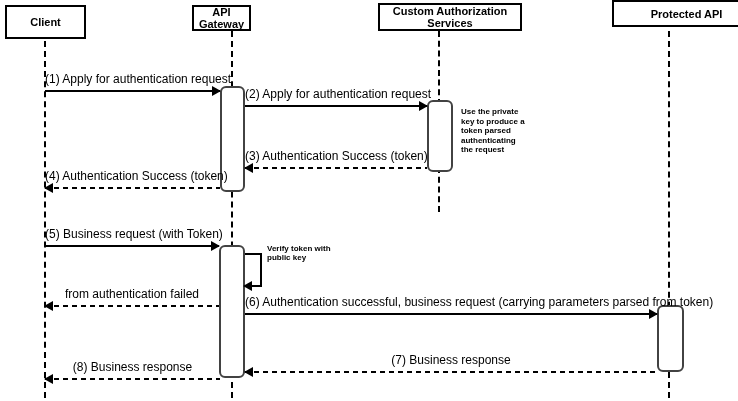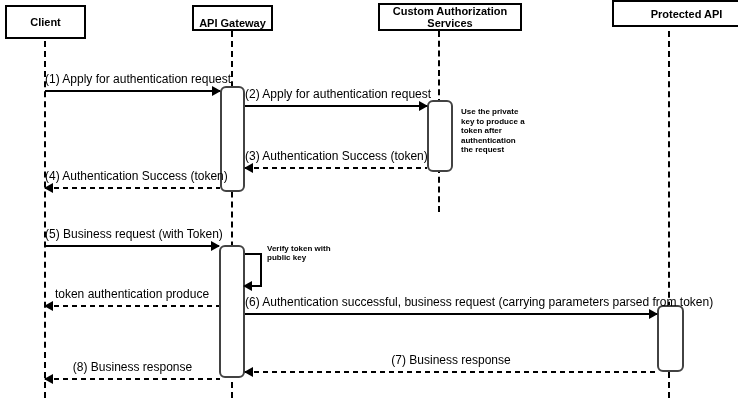--- a/index.html
+++ b/index.html
@@ -8,21 +8,21 @@
     font-family:"Liberation Sans", sans-serif; overflow:hidden;
   }
   
   .actor {
     position:absolute; box-sizing:border-box; border:2px solid #000;
     background:#fff; display:flex; align-items:center; justify-content:center;
     text-align:center; font-weight:bold; font-size:11px; line-height:12px; color:#000;
     z-index:4;
   }
   #actor-client        { left:5px;   top:5px; width:81px;  height:34px; }
-  #actor-gateway       { left:192px; top:5px; width:81px;  height:26px;align-items:flex-end; }
+  #actor-gateway       { left:192px; top:5px; width:59px;  height:26px; }
   #actor-custom-auth   { left:378px; top:3px; width:144px; height:28px; }
   #actor-protected-api { left:612px; top:0; width:141px; height:27px;padding-left:8px; }
 
   
   .lifeline { position:absolute; width:0; border-left:2px dashed #000; z-index:1; }
   #lifeline-client        { left:44px;  top:31px; height:367px; }
   #lifeline-gateway       { left:231px; top:31px; height:367px; }
   #lifeline-custom-auth   { left:438px; top:31px; height:181px; }
   #lifeline-protected-api { left:668px; top:31px; height:367px; }
 
@@ -137,21 +137,21 @@
     <div class="line"></div>
     <div class="head right"></div>
   </div>
 
   <div id="self-loop">
     <div class="head"></div>
   </div>
   <div id="self-label">Verify token with public key</div>
 
   <div class="msg dashed" id="msg-fail">
-    <div class="label">token authentication produce</div>
+    <div class="label">from authentication failed</div>
     <div class="line"></div>
     <div class="head left"></div>
   </div>
 
   <div class="msg" id="msg-6">
     <div class="label">(6) Authentication successful, business request (carrying parameters parsed from token)</div>
     <div class="line"></div>
     <div class="head right"></div>
   </div>
 
@@ -160,15 +160,15 @@
     <div class="line"></div>
     <div class="head left"></div>
   </div>
 
   <div class="msg dashed" id="msg-8">
     <div class="label">(8) Business response</div>
     <div class="line"></div>
     <div class="head left"></div>
   </div>
 
-  <div id="note">Use the private key to produce a token after authentication the request</div>
+  <div id="note">Use the private key to produce a token parsed authenticating the request</div>
 
 </div>
 
 </body></html>

